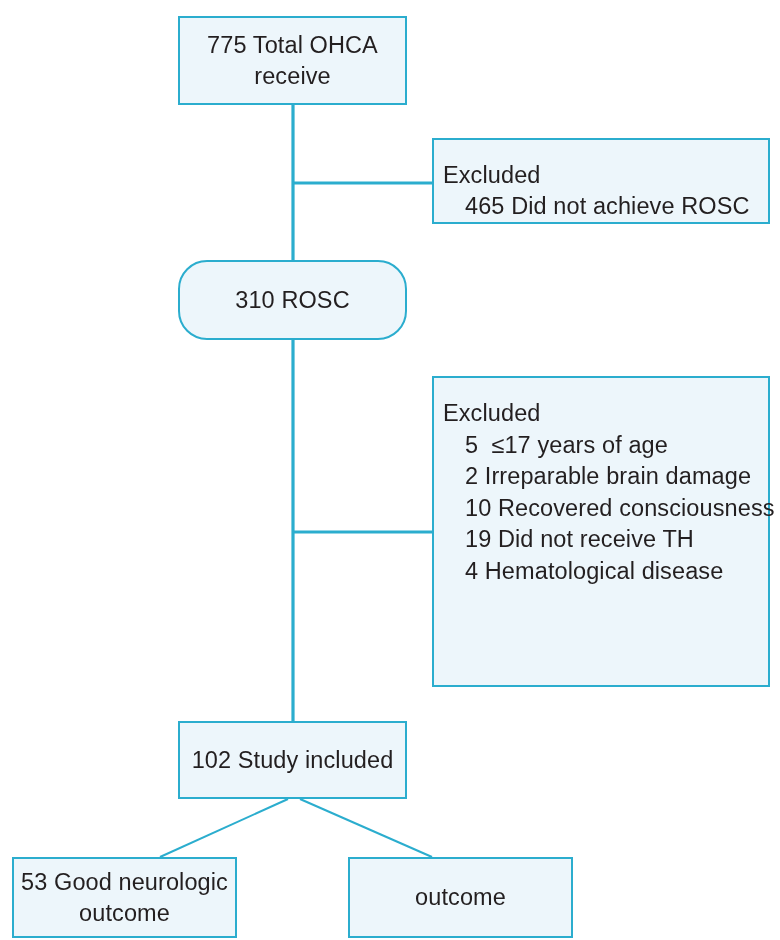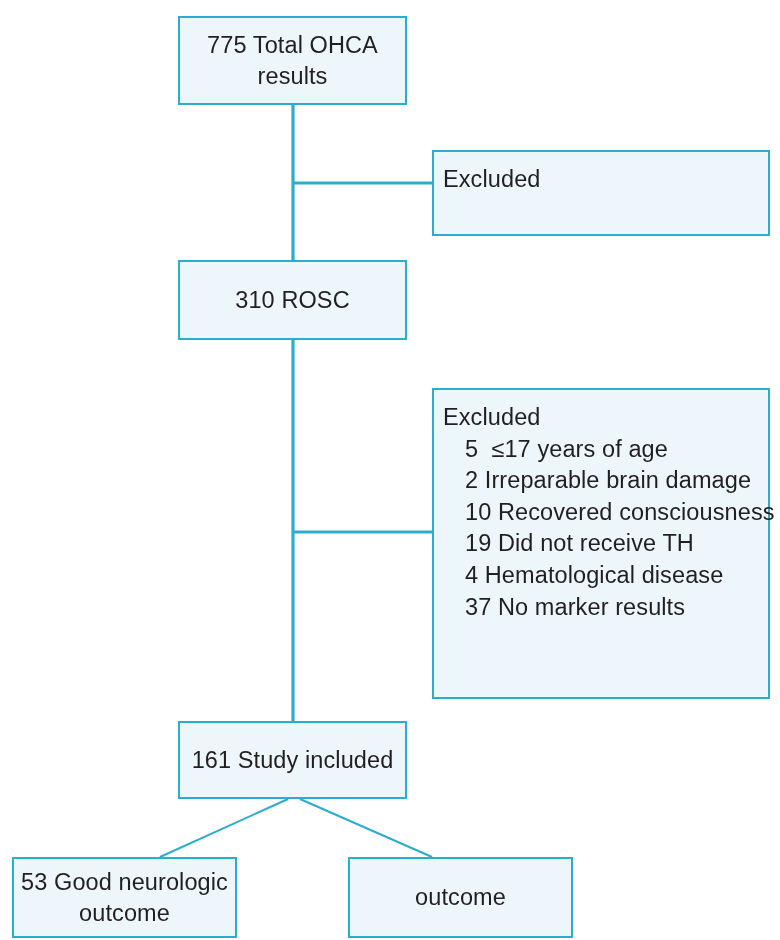--- a/index.html
+++ b/index.html
@@ -42,38 +42,37 @@
     letter-spacing: 0.1px;
   }
   .node.centered {
     align-items: center;
     text-align: center;
   }
   .node.listbox {
     align-items: flex-start;
     text-align: right;
     justify-content: flex-start;
-    padding: 12px 0 9px 0;
-    margin-top: 12px;
+    padding: 20px 0 9px 0;
   }
   .node .line {
     display: block;
     white-space: pre;
   }
   .listbox .head {
     padding-left: 9px;
   }
   .listbox .item {
     padding-left: 31px;
   }
 
   
   #node-total        { left: 178px; top: 8px;   width: 229px; height: 89px; }
   #node-excluded-1   { left: 432px; top: 130px; width: 338px; height: 86px; }
-  #node-rosc         { left: 178px; top: 252px; width: 229px; height: 80px; }
+  #node-rosc         { left: 178px; top: 252px; width: 229px; height: 80px; border-radius: 29px; }
   #node-excluded-2   { left: 432px; top: 368px; width: 338px; height: 311px; }
   #node-included     { left: 178px; top: 713px; width: 229px; height: 78px; }
   #node-good         { left: 12px;  top: 849px; width: 225px; height: 81px; }
   #node-poor         { left: 348px; top: 849px; width: 225px; height: 81px; }
 
   #node-excluded-2 { line-height: 1.345; }
 </style>
 </head>
 <body>
 
@@ -92,43 +91,43 @@
     </g>
     <g stroke="#2badce" stroke-width="2" fill="none" stroke-linecap="butt">
 
       <line x1="288" y1="791" x2="160" y2="849"></line>
       <line x1="300" y1="791" x2="432" y2="849"></line>
     </g>
   </svg>
 
   <div class="node centered" id="node-total">
     <span class="line">775 Total OHCA</span>
-    <span class="line">results</span>
+    <span class="line">receive</span>
   </div>
 
   <div class="node listbox" id="node-excluded-1">
     <span class="line head">Excluded</span>
+    <span class="line item">465 Did not achieve ROSC</span>
   </div>
 
   <div class="node centered" id="node-rosc">
     <span class="line">310 ROSC</span>
   </div>
 
   <div class="node listbox" id="node-excluded-2">
     <span class="line head">Excluded</span>
     <span class="line item">5  ≤17 years of age</span>
     <span class="line item">2 Irreparable brain damage</span>
     <span class="line item">10 Recovered consciousness</span>
     <span class="line item">19 Did not receive TH</span>
     <span class="line item">4 Hematological disease</span>
-    <span class="line item">37 No marker results</span>
   </div>
 
   <div class="node centered" id="node-included">
-    <span class="line">161 Study included</span>
+    <span class="line">102 Study included</span>
   </div>
 
   <div class="node centered" id="node-good">
     <span class="line">53 Good neurologic</span>
     <span class="line">outcome</span>
   </div>
 
   <div class="node centered" id="node-poor">
     <span class="line">outcome</span>
   </div>

